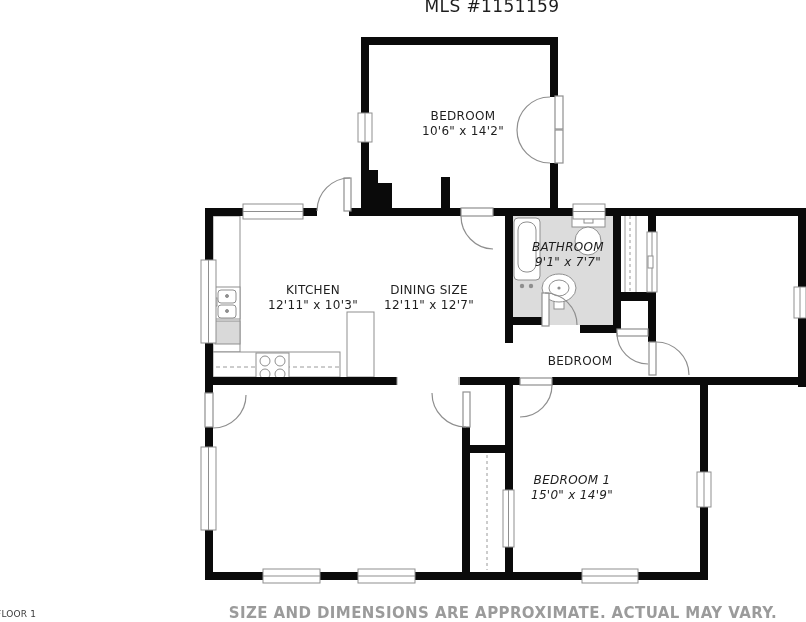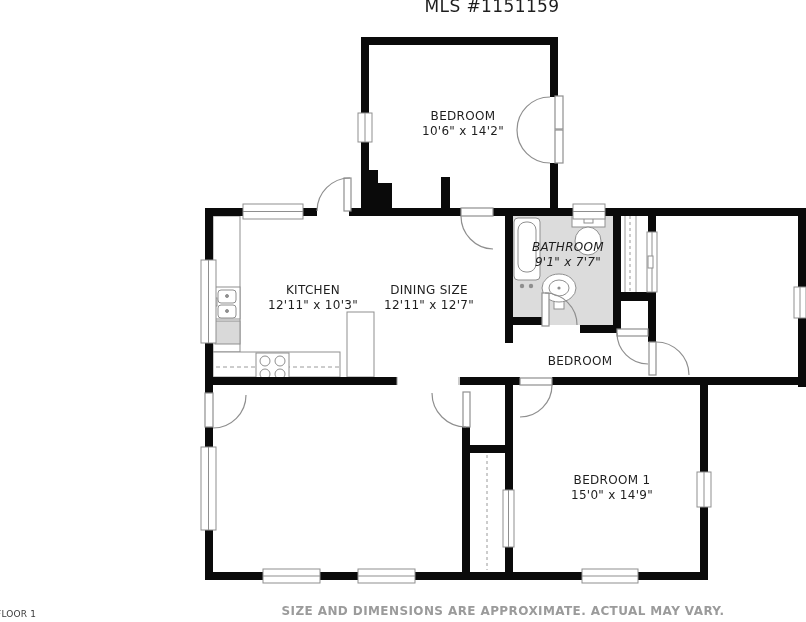--- a/index.html
+++ b/index.html
@@ -16,21 +16,21 @@
     position:absolute;transform:translate(-50%,-50%);
     text-align:center;color:#1e1e1e;font-size:12px;line-height:15px;
     letter-spacing:.3px;white-space:nowrap;
   }
   .room-lbl .nm,.room-lbl .dm{display:block;}
   .floor-lbl{
     position:absolute;left:-4px;top:609px;font-size:9px;color:#3a3a3a;letter-spacing:.2px;
   }
   .disclaimer{
     position:absolute;left:503px;top:604px;transform:translateX(-50%);
-    font-size:12px;font-weight:bold;color:#9b9b9b;letter-spacing:.4px;white-space:nowrap;
+    font-size:15px;font-weight:bold;color:#9b9b9b;letter-spacing:.4px;white-space:nowrap;
   }
 </style>
 </head>
 <body>
 
 <div id="stage">
 
   <svg id="plan-svg" width="806" height="622" viewBox="0 0 806 622">
 
     <g>
@@ -269,20 +269,20 @@
     <span class="nm">KITCHEN</span>
     <span class="dm">12'11" x 10'3"</span>
   </div>
   <div class="room-lbl" style="left:429px;top:298px;">
     <span class="nm">DINING SIZE</span>
     <span class="dm">12'11" x 12'7"</span>
   </div>
   <div class="room-lbl" style="left:580px;top:361px;">
     <span class="nm">BEDROOM</span>
   </div>
-  <div class="room-lbl" style="left:612px;top:488px;">
+  <div class="room-lbl" style="left:572px;top:488px;font-style:italic;">
     <span class="nm">BEDROOM 1</span>
     <span class="dm">15'0" x 14'9"</span>
   </div>
 
   <div class="floor-lbl">FLOOR 1</div>
   <div class="disclaimer">SIZE AND DIMENSIONS ARE APPROXIMATE. ACTUAL MAY VARY.</div>
 </div>
 
 </body></html>

